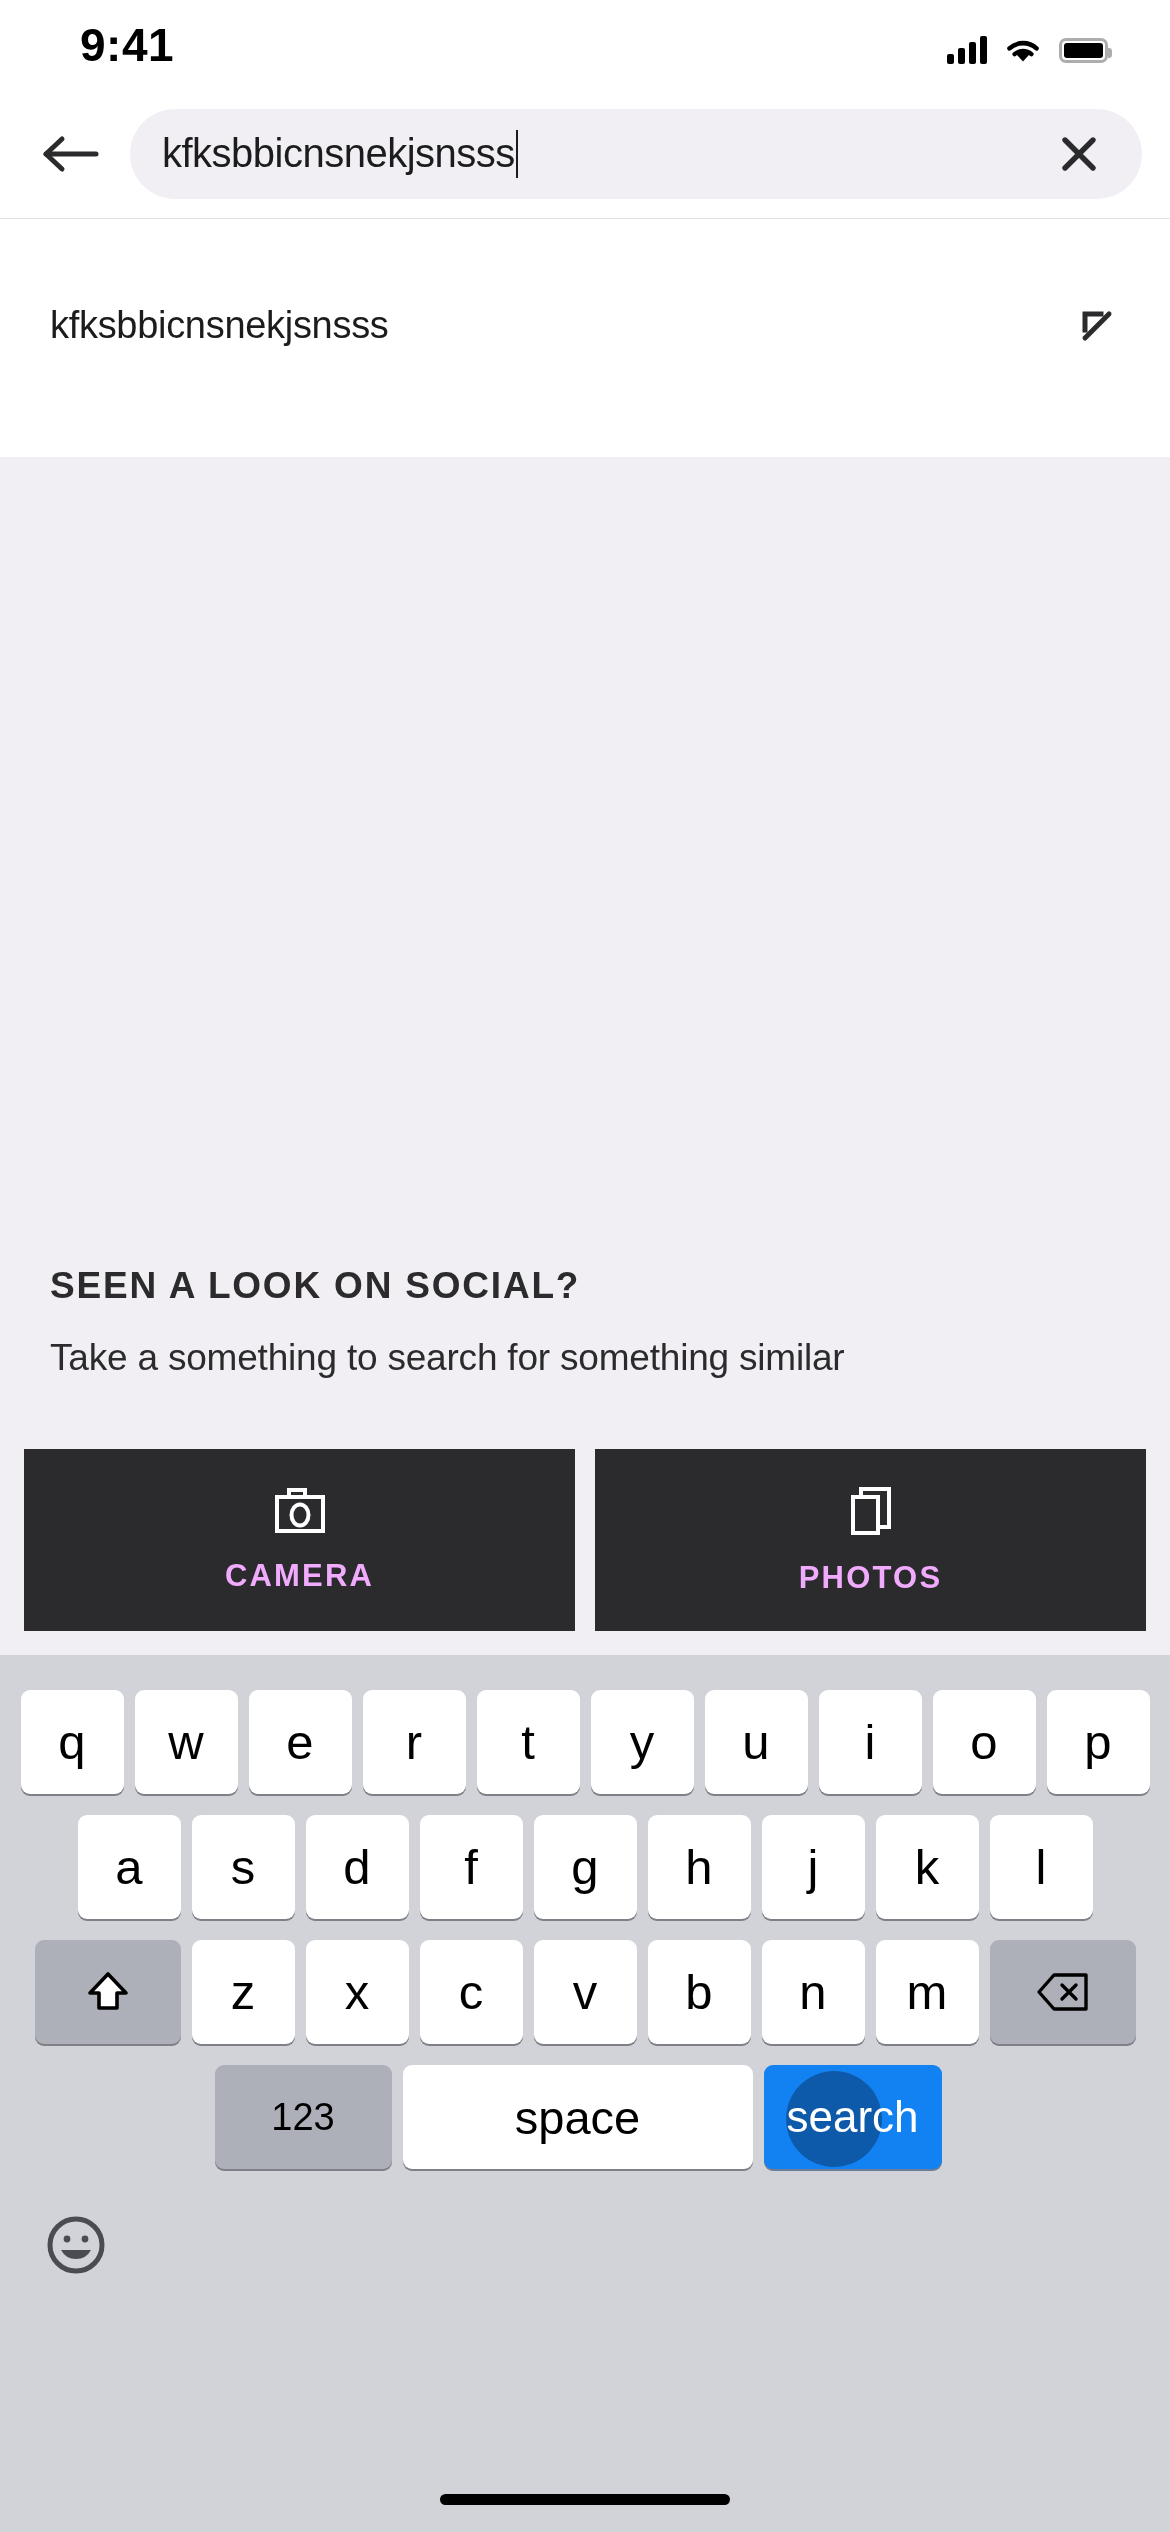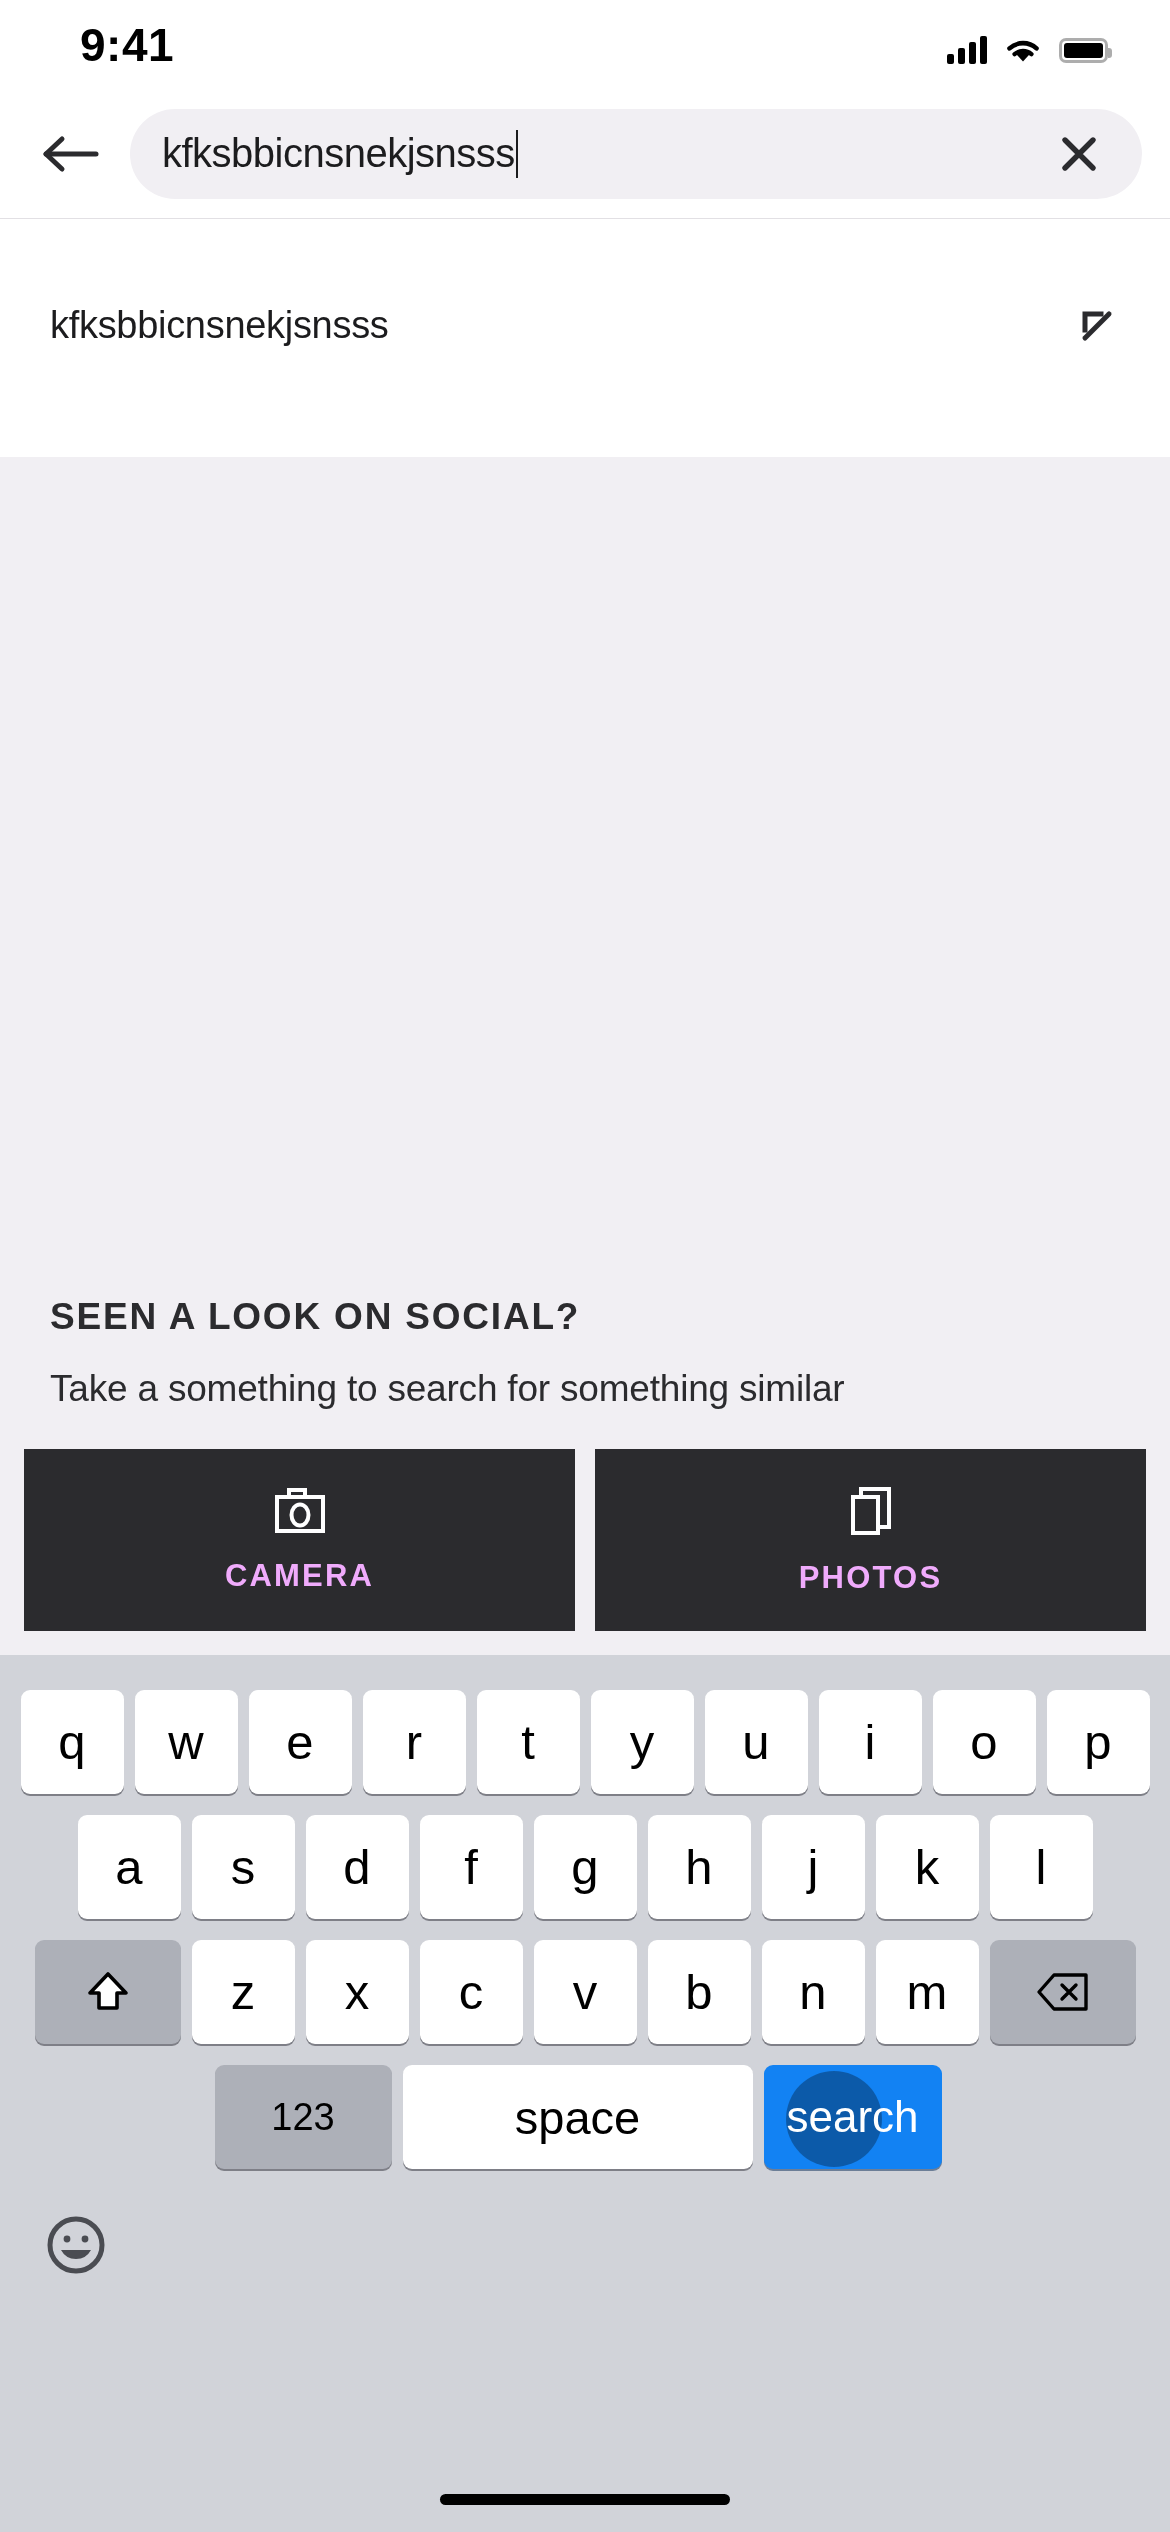--- a/index.html
+++ b/index.html
@@ -117,21 +117,21 @@
   }
   .sugg-arrow { width:56px; height:56px; flex:0 0 auto; display:flex; align-items:center; justify-content:center; }
 
   
   .content {
     position:absolute; top:457px; left:0;
     width:1170px; height:1198px;
     background:#f1eff3;
   }
   .promo {
-    position:absolute; left:0; bottom:245px;
+    position:absolute; left:0; bottom:276px;
     width:1170px;
     padding:0 50px;
   }
   .promo-title {
     font-size:37px; font-weight:700;
     letter-spacing:1.8px;
     color:#2b2b2e;
     font-family:"Liberation Sans Narrow","Liberation Sans",sans-serif;
     white-space:nowrap;
   }

